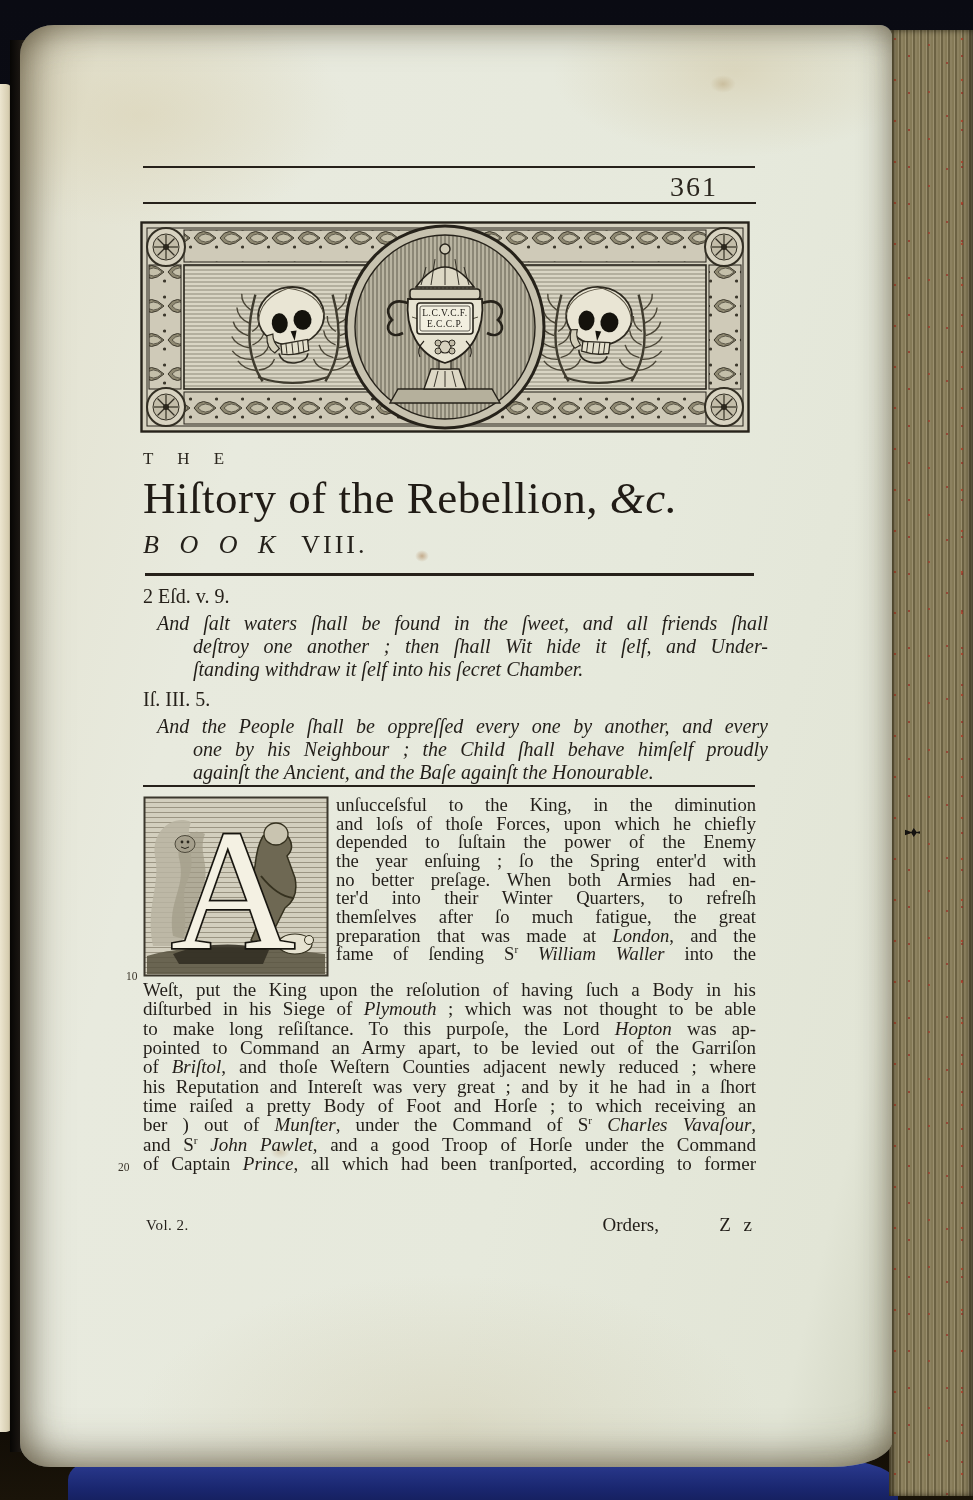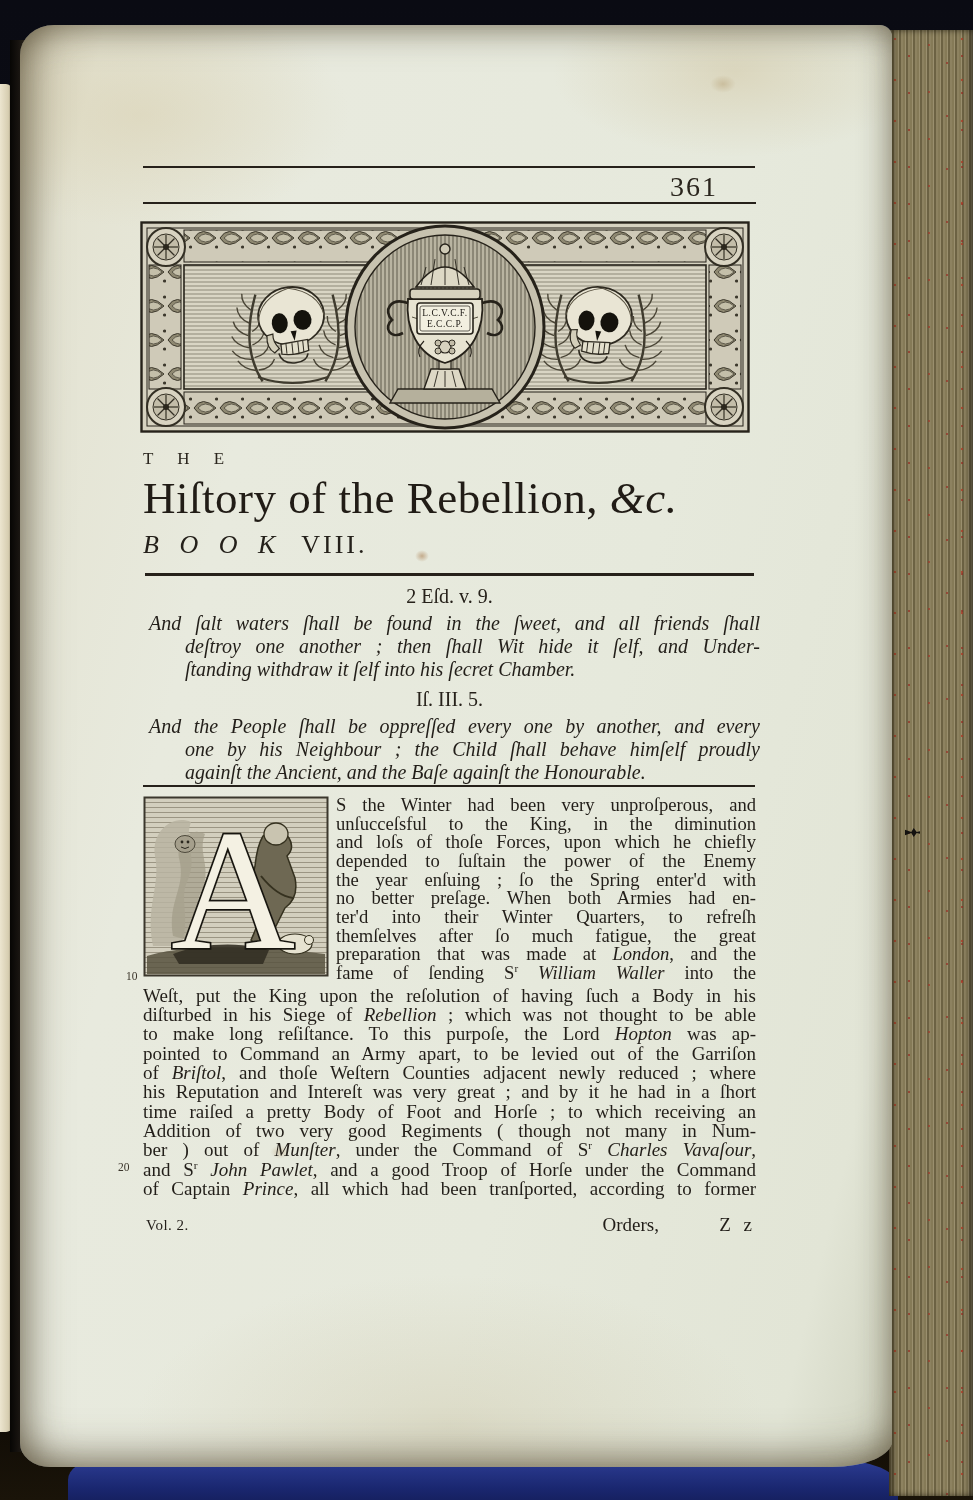--- a/index.html
+++ b/index.html
@@ -55,23 +55,23 @@
   .page-number{position:absolute;right:38px;top:146px;font-size:28px;letter-spacing:2px;color:#2a251d;}
   .pagehead-rule2{position:absolute;left:0;top:177px;width:613px;}
   .headpiece{position:absolute;left:-3px;top:196px;width:610px;height:212px;}
   .title-group{position:absolute;left:0;top:424px;width:613px;text-align:left;}
   .kicker{font-size:17px;letter-spacing:10px;color:#2a251d;}
   .main-title{font-size:45px;line-height:52px;margin-top:3px;letter-spacing:.5px;color:#211c16;}
   .main-title .amp{font-style:italic;}
   .book-line{font-size:26px;margin-top:6px;letter-spacing:3px;color:#24201a;}
   .book-line .bw{font-style:italic;letter-spacing:7px;margin-top:21px;}
   .rule-under-title{position:absolute;left:2px;top:548px;width:609px;}
-  .epigraph-ref{position:absolute;width:613px;text-align:center;font-size:20px;color:#26211a;}
+  .epigraph-ref{position:absolute;width:613px;text-align:left;font-size:20px;color:#26211a;}
   .ref1{top:560px;}  .ref2{top:663px;}
-  .quote{position:absolute;left:4px;width:613px;font-style:italic;font-size:20px;}
+  .quote{position:absolute;left:12px;width:613px;font-style:italic;font-size:20px;}
   .q1{top:587px;}  .q2{top:690px;}
   .quote .tline{line-height:22.8px;padding-left:38px;}
   .quote .tline:first-child{padding-left:2px;}
   .rule-under-quotes{position:absolute;left:0px;top:760px;width:612px;}
   .body-block{position:absolute;left:0;top:771px;width:613px;}
   .dc-row{display:flex;}
   .dropcap-box{width:186px;height:181px;flex:0 0 auto;margin-right:7px;}
   .dc-lines{width:420px;font-size:18.6px;}
   .dc-lines .tline{line-height:18.65px;}
   .full-lines{margin-top:3px;font-size:19px;}
@@ -289,41 +289,39 @@
 
           <path d="M120,40 q16,-12 26,2 q6,10 -2,18 l8,22 q4,20 -10,30 l-16,32 q-4,8 -12,6 l-6,-6 q10,-22 12,-38 q-14,-16 -8,-36 q2,-20 8,-30 Z" fill="#6e6853" stroke="#35311f" stroke-width="1.5"></path>
           <ellipse cx="133" cy="38" rx="12" ry="11" fill="#c9c4b0" stroke="#35311f" stroke-width="1.3"></ellipse>
           <path d="M118,80 q16,20 32,22" fill="none" stroke="#35311f" stroke-width="2"></path>
           <ellipse cx="152" cy="148" rx="17" ry="10" fill="#e6e2d0" stroke="#35311f" stroke-width="1.2"></ellipse>
           <circle cx="166" cy="144" r="4.5" fill="#e6e2d0" stroke="#35311f" stroke-width="1"></circle>
 
           <text x="90" y="152" text-anchor="middle" font-size="172" fill="#f4f1e3" stroke="#17150f" stroke-width="3.4" paint-order="stroke">A</text>
         </svg>
         <div class="dc-lines">
-            <div class="tline"><span>S the Winter had been very unproſperous, and</span></div>
             <div class="tline"><span>unſucceſsful to the King, in the diminution</span></div>
             <div class="tline"><span>and loſs of thoſe Forces, upon which he chiefly</span></div>
             <div class="tline"><span>depended to ſuſtain the power of the Enemy</span></div>
             <div class="tline"><span>the year enſuing ; ſo the Spring enter'd with</span></div>
             <div class="tline"><span>no better preſage.  When both Armies had en-</span></div>
             <div class="tline"><span>ter'd into their Winter Quarters, to refreſh</span></div>
             <div class="tline"><span>themſelves after ſo much fatigue, the great</span></div>
             <div class="tline"><span>preparation that was made at </span><em>London</em><span>, and the</span></div>
             <div class="tline"><span>fame of ſending S</span><sup>r</sup><span> </span><em>William Waller</em><span> into the</span></div>
           </div>
       </div>
       <div class="full-lines">
           <div class="tline"><span>Weſt, put the King upon the reſolution of having ſuch a Body in his</span></div>
-          <div class="tline"><span>diſturbed in his Siege of </span><em>Rebellion</em><span> ; which was not thought to be able</span></div>
+          <div class="tline"><span>diſturbed in his Siege of </span><em>Plymouth</em><span> ; which was not thought to be able</span></div>
           <div class="tline"><span>to make long reſiſtance.  To this purpoſe, the Lord </span><em>Hopton</em><span> was ap-</span></div>
           <div class="tline"><span>pointed to Command an Army apart, to be levied out of the Garriſon</span></div>
           <div class="tline"><span>of </span><em>Briſtol</em><span>, and thoſe Weſtern Counties adjacent newly reduced ; where</span></div>
           <div class="tline"><span>his Reputation and Intereſt was very great ; and by it he had in a ſhort</span></div>
           <div class="tline"><span>time raiſed a pretty Body of Foot and Horſe ; to which receiving an</span></div>
-          <div class="tline"><span>Addition of two very good Regiments ( though not many in Num-</span></div>
           <div class="tline"><span>ber ) out of </span><em>Munſter</em><span>, under the Command of S</span><sup>r</sup><span> </span><em>Charles Vavaſour</em><span>,</span></div>
           <div class="tline"><span>and S</span><sup>r</sup><span> </span><em>John Pawlet</em><span>, and a good Troop of Horſe under the Command</span></div>
           <div class="tline"><span>of Captain </span><em>Prince</em><span>, all which had been tranſported, according to former</span></div>
         </div>
     </div>
 
     <span class="margin-num mn-10">10</span>
     <span class="margin-num mn-20">20</span>
 
     <div class="footer-line">

